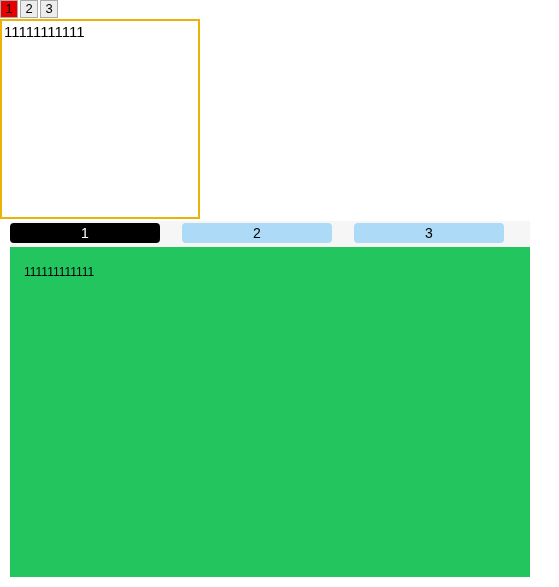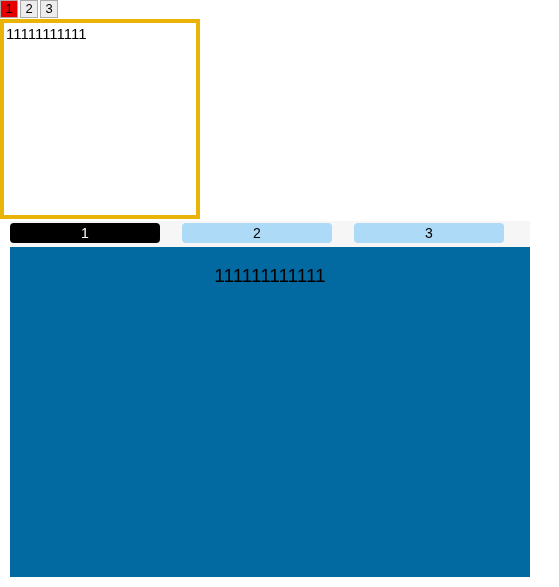--- a/index.html
+++ b/index.html
@@ -29,21 +29,21 @@
     cursor: pointer;
   }
   .small-tab.active {
     background: #e60000;
     color: #000;
     border-color: #a9a9a9;
   }
 
   
   .panel {
-    border: 4px solid #eab308;
+    border: 2px solid #eab308;
     width: 200px;
     height: 200px;
     margin-top: 1px;
     margin-left: 0;
     padding: 2px 2px;
     font-size: 15px;
   }
 
   
   .big-tabs-wrap {
@@ -69,27 +69,26 @@
     background: #addaf6;
     color: #000;
   }
   .big-tab.active {
     background: #000;
     color: #fff;
   }
 
   
   .big-panel {
-    background: #0369a1;
+    background: #22c55e;
     width: 520px;
     margin-left: 10px;
     height: 330px;
     padding: 18px 14px;
-    font-size: 19px;
-    text-align: center;
+    font-size: 12px;
   }
 </style>
 </head>
 <body>
 
 <div class="small-tabs">
   <div class="small-tab active">1</div>
   <div class="small-tab">2</div>
   <div class="small-tab">3</div>
 </div>

